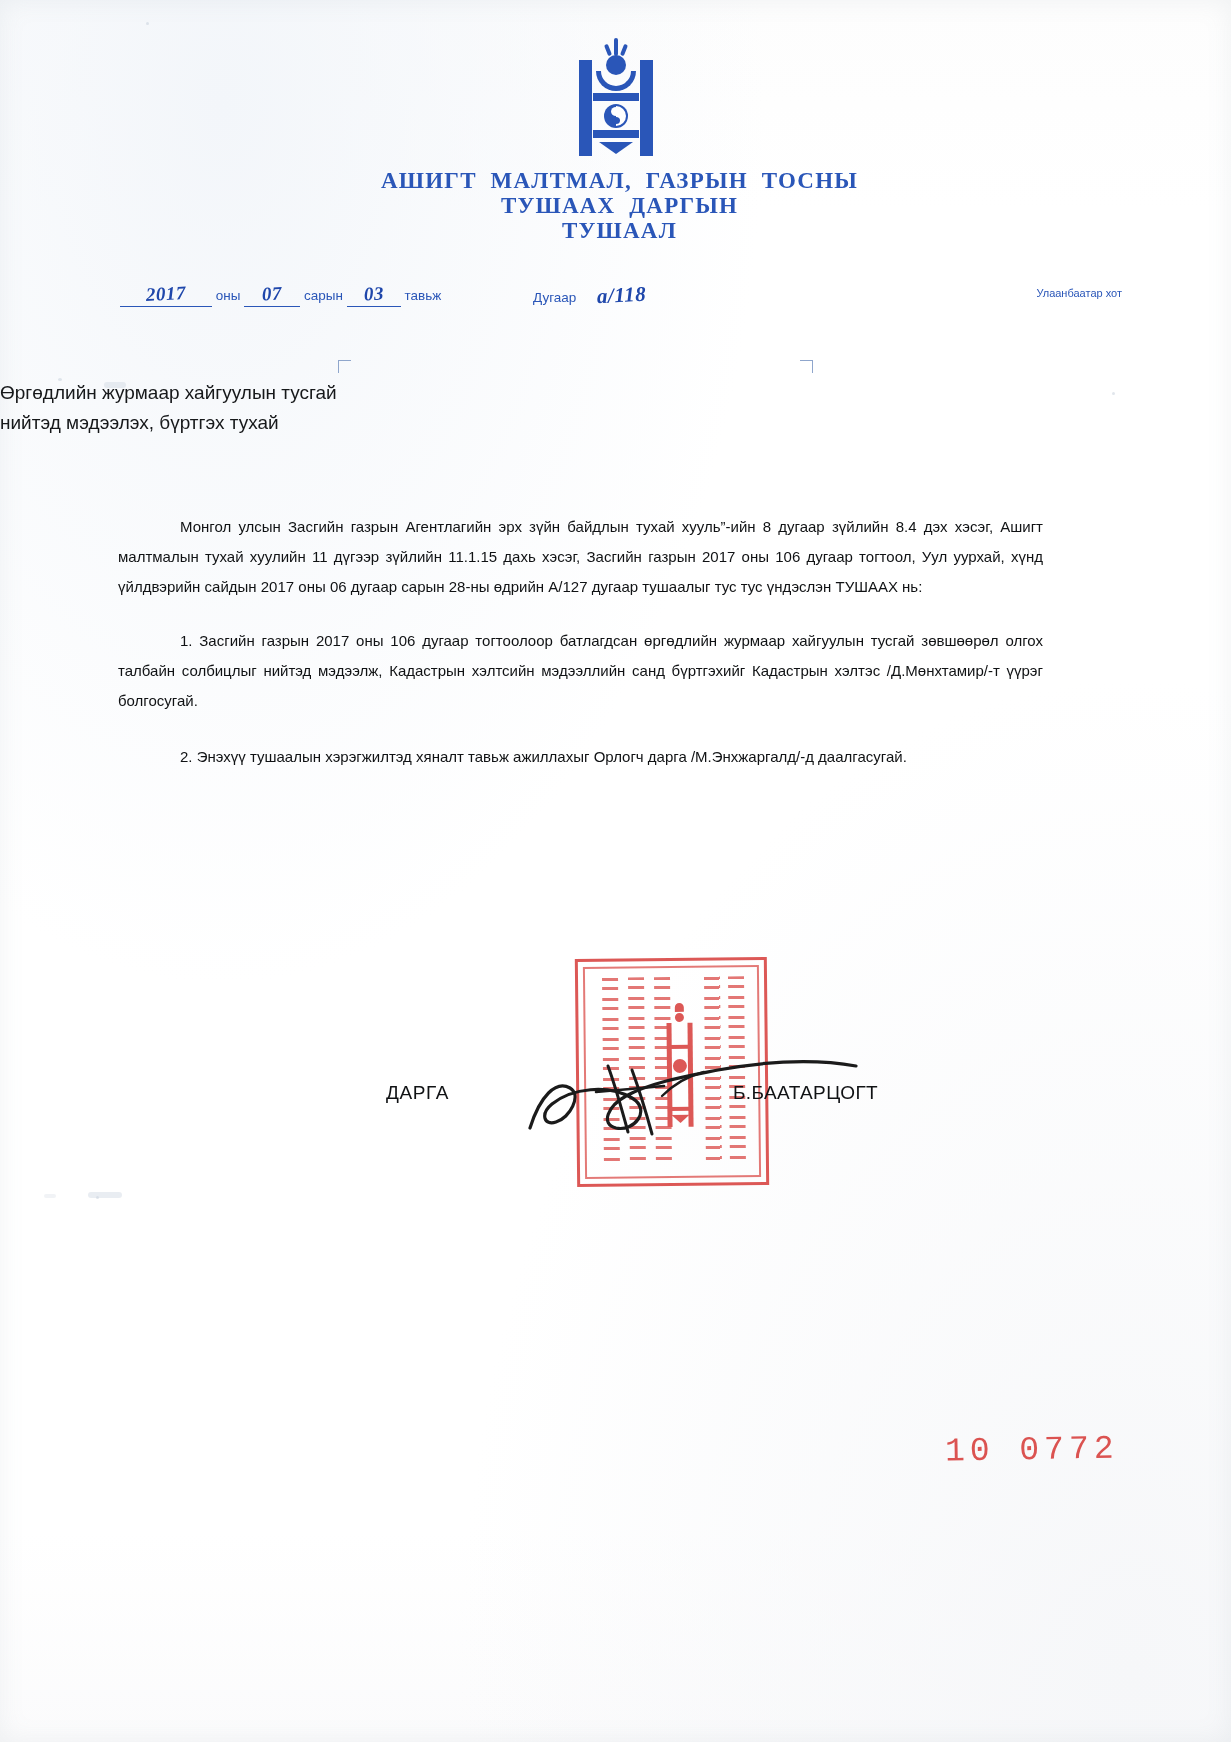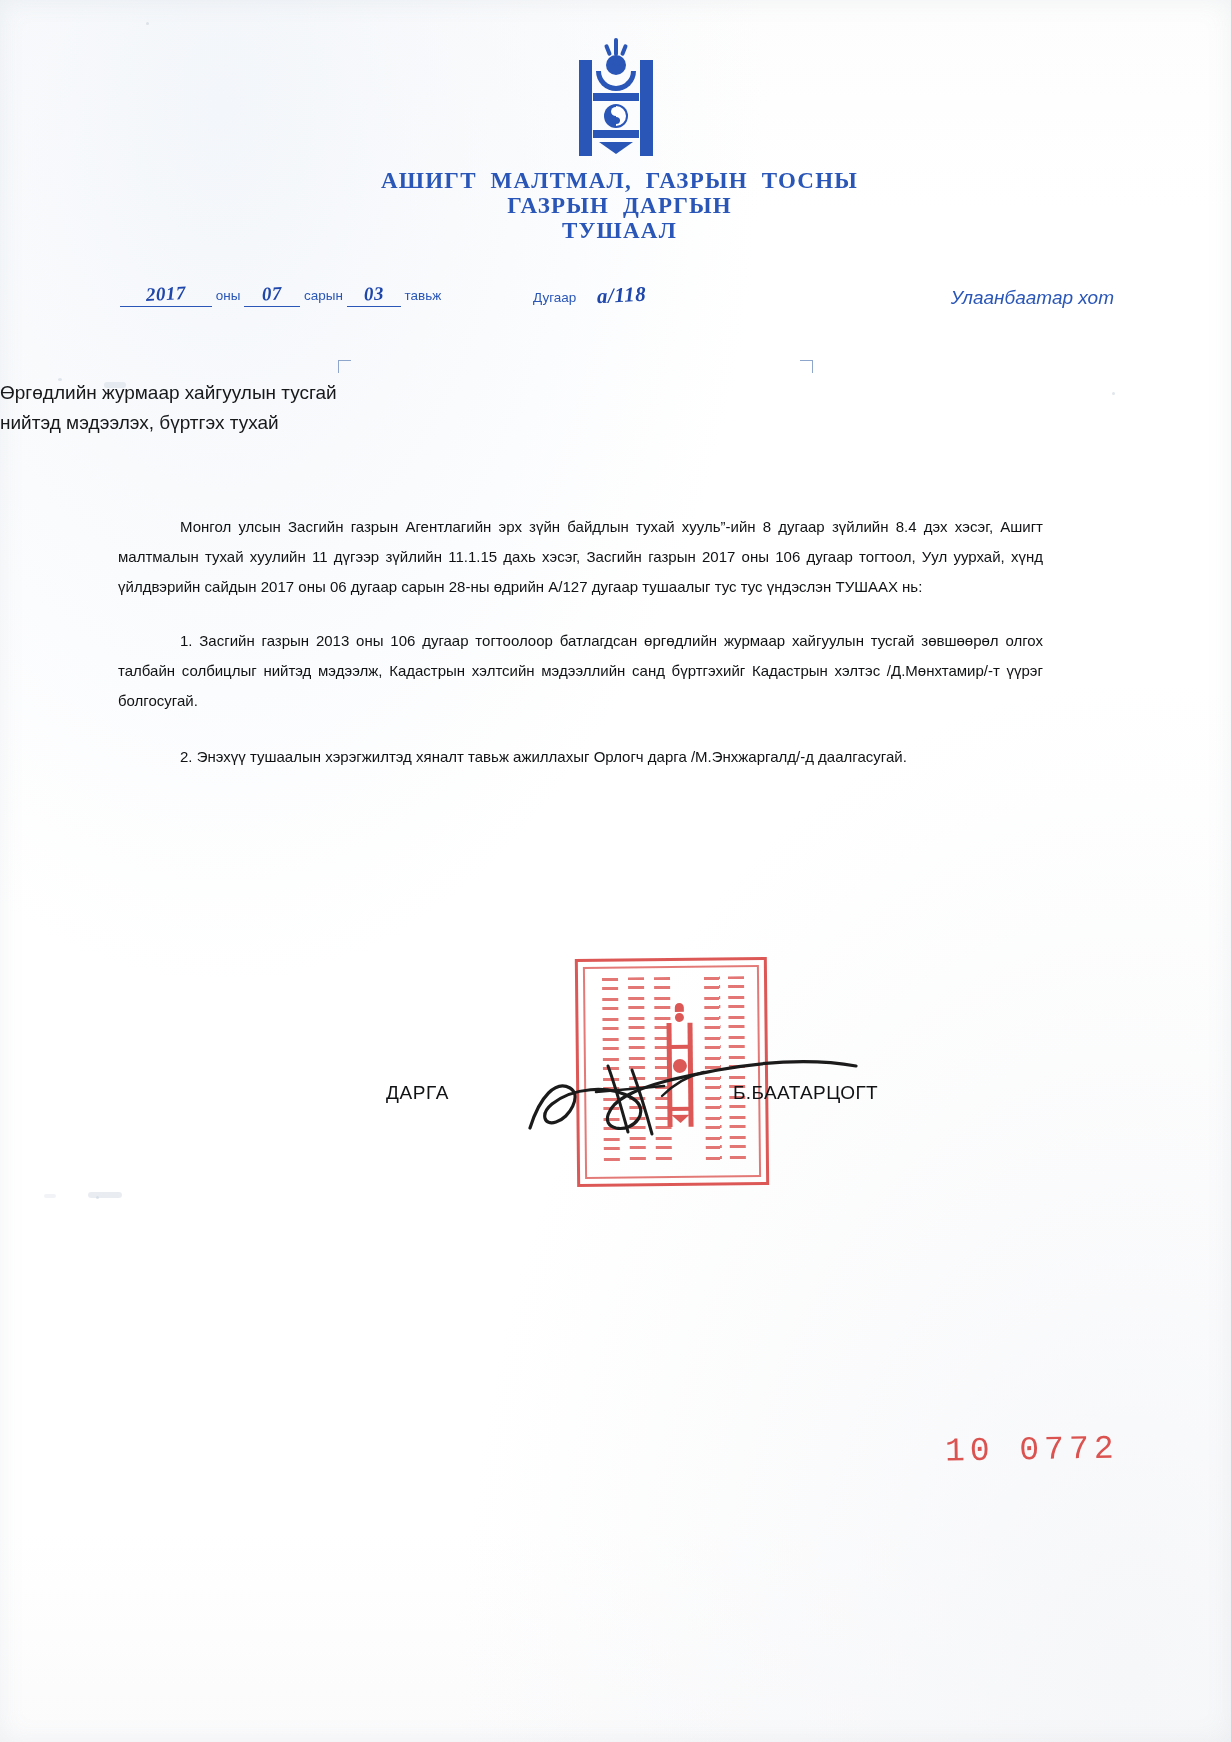--- a/index.html
+++ b/index.html
@@ -109,21 +109,21 @@
   }
   .fld{
     display:inline-block;position:relative;text-align:center;
     border-bottom:1px solid #2a56b8;
     padding:0 4px 1px 4px;
     vertical-align:baseline;
   }
   .lbl{font-size:13.5px;color:#2a56b8;vertical-align:baseline;}
   .date-left{position:absolute;left:0;top:4px;white-space:nowrap;}
   .date-mid{position:absolute;left:413px;top:4px;white-space:nowrap;}
-  .date-right{position:absolute;right:12px;top:8px;font-size:19px;color:#2a56b8;white-space:nowrap;font-style:italic;}
+  .date-right{position:absolute;right:4px;top:8px;font-size:11px;color:#2a56b8;white-space:nowrap;}
 
   
   .tick{position:absolute;border-color:#8fa6cc;}
   .tick.tl{left:338px;top:360px;width:12px;height:12px;border-left:1px solid #8fa6cc;border-top:1px solid #8fa6cc;}
   .tick.tr{left:800px;top:360px;width:12px;height:12px;border-right:1px solid #8fa6cc;border-top:1px solid #8fa6cc;}
 
   
   .doc-title{
     position:absolute;left:0;right:0;top:378px;
     font-size:19px;line-height:30px;color:#16181a;
@@ -222,21 +222,21 @@
       <div class="soyombo-col right"></div>
       <div class="bar b1"></div>
       <div class="yinyang"></div>
       <div class="bar b2"></div>
       <div class="tri"></div>
     </div>
   </div>
 
   <div class="org-title">
     <div>АШИГТ  МАЛТМАЛ,  ГАЗРЫН  ТОСНЫ</div>
-    <div>ГАЗРЫН  ДАРГЫН</div>
+    <div>ТУШААХ  ДАРГЫН</div>
     <div>ТУШААЛ</div>
   </div>
 
   <div class="date-row">
     <div class="date-left">
       <span class="fld" style="width:84px;"><span class="hand">2017</span></span>
       <span class="lbl">оны</span>
       <span class="fld" style="width:48px;"><span class="hand">07</span></span>
       <span class="lbl">сарын</span>
       <span class="fld" style="width:46px;"><span class="hand">03</span></span>
@@ -254,21 +254,21 @@
   <div class="tick tl"></div>
   <div class="tick tr"></div>
 
   <div class="doc-title">
     <div>Өргөдлийн журмаар хайгуулын тусгай</div>
     <div>нийтэд мэдээлэх, бүртгэх тухай</div>
   </div>
 
   <div class="body">
     <p class="p-tight">Монгол улсын Засгийн газрын Агентлагийн эрх зүйн байдлын тухай хууль”-ийн 8 дугаар зүйлийн 8.4 дэх хэсэг, Ашигт малтмалын тухай хуулийн 11 дүгээр зүйлийн 11.1.15 дахь хэсэг, Засгийн газрын 2017 оны 106 дугаар тогтоол, Уул уурхай, хүнд үйлдвэрийн сайдын 2017 оны 06 дугаар сарын  28-ны өдрийн А/127 дугаар тушаалыг тус тус үндэслэн  ТУШААХ нь:</p>
-    <p>1. Засгийн газрын 2013 оны 106 дугаар тогтоолоор батлагдсан өргөдлийн журмаар хайгуулын тусгай зөвшөөрөл олгох талбайн солбицлыг нийтэд мэдээлж, Кадастрын хэлтсийн мэдээллийн санд бүртгэхийг Кадастрын хэлтэс /Д.Мөнхтамир/-т үүрэг болгосугай.</p>
+    <p>1. Засгийн газрын 2017 оны 106 дугаар тогтоолоор батлагдсан өргөдлийн журмаар хайгуулын тусгай зөвшөөрөл олгох талбайн солбицлыг нийтэд мэдээлж, Кадастрын хэлтсийн мэдээллийн санд бүртгэхийг Кадастрын хэлтэс /Д.Мөнхтамир/-т үүрэг болгосугай.</p>
     <p>2. Энэхүү тушаалын хэрэгжилтэд хяналт тавьж ажиллахыг Орлогч дарга /М.Энхжаргалд/-д даалгасугай.</p>
   </div>
 
   <div class="seal">
     <div class="seal-col c1"></div>
     <div class="seal-col c2"></div>
     <div class="seal-col c3"></div>
     <div class="seal-emblem">
       <span class="sfl"></span>
       <span class="sdot"></span>

